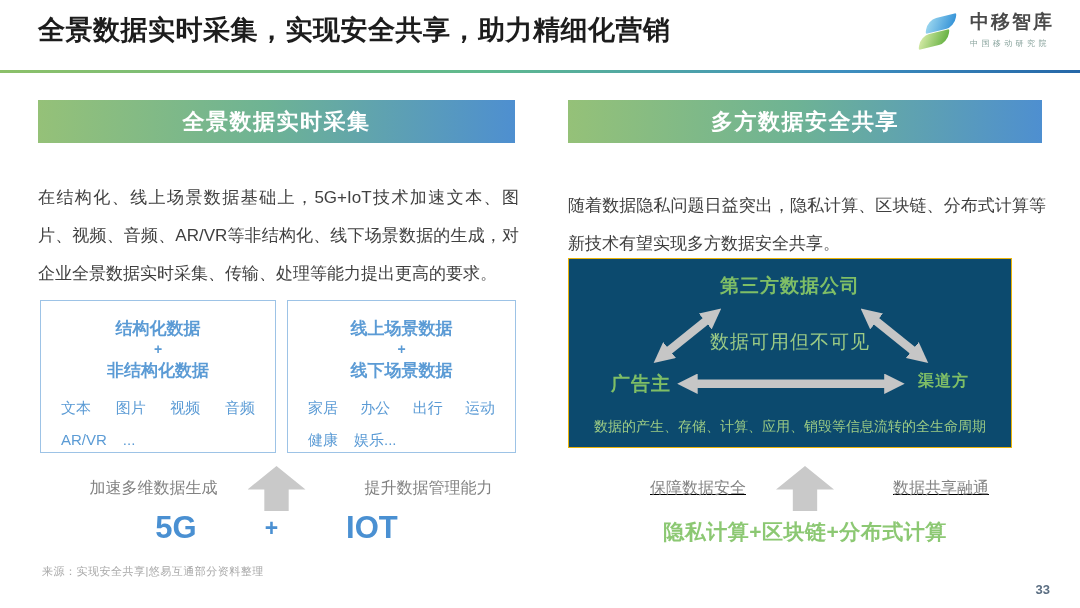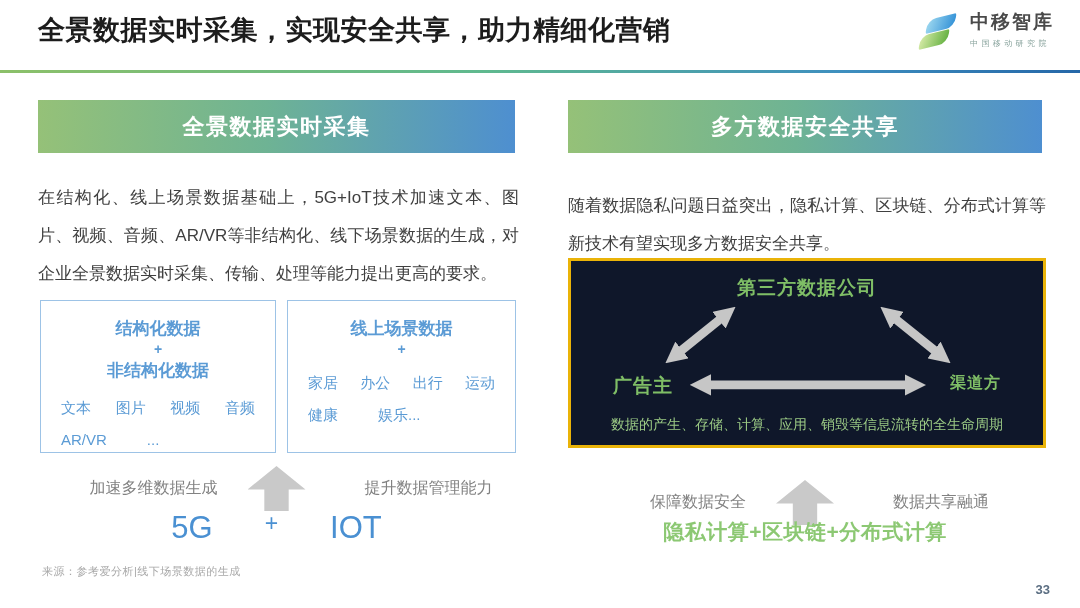--- a/index.html
+++ b/index.html
@@ -18,61 +18,61 @@
   .leaf-blue{top:8px;left:11px;background:linear-gradient(105deg,#9fd9f0,#2f8fd6);transform:rotate(-14deg) skewX(-22deg);}
   .leaf-green{top:24px;left:4px;background:linear-gradient(105deg,#d9ecaa,#5fae3c);transform:rotate(-14deg) skewX(-22deg);}
   .logo-name{font-size:19px;font-weight:bold;color:#4a4a4a;letter-spacing:2px;white-space:nowrap;}
   .logo-sub{font-size:8px;color:#8aa49e;letter-spacing:3.4px;margin-top:3px;white-space:nowrap;}
   .title-rule{
     position:absolute;left:0;top:70px;width:1080px;height:3px;
     background:linear-gradient(90deg,#8cc069 0%,#5fb98f 45%,#3e8fbf 78%,#2567a8 100%);
   }
   
   .banner{
-    position:absolute;top:100px;height:53px;
+    position:absolute;top:100px;height:43px;
     display:flex;align-items:center;justify-content:center;
     color:#ffffff;font-size:22px;font-weight:bold;letter-spacing:1.5px;
     background:linear-gradient(90deg,#95c178 0%,#6eb394 48%,#4e8fd0 100%);
   }
   .banner.lft{left:38px;width:477px;}
   .banner.rgt{left:568px;width:474px;}
   
   .para{position:absolute;font-size:17px;color:#404040;line-height:38px;text-align:justify;}
   .para.lft{left:38px;top:162px;width:481px;}
   .para.rgt{left:568px;top:170px;width:478px;}
   
   .data-box{position:absolute;top:300px;height:153px;border:1px solid #9dc3e6;box-sizing:border-box;background:#fff;}
   .data-box.b1{left:40px;width:236px;}
   .data-box.b2{left:287px;width:229px;}
   .box-title{text-align:center;margin-top:15px;color:#5b9bd5;font-weight:bold;font-size:17px;line-height:25px;}
   .box-plus{font-size:14px;line-height:17px;}
   .box-items{display:flex;justify-content:space-between;padding:0 20px;color:#5b9bd5;font-size:15px;margin-top:16px;}
-  .box-items.second{justify-content:flex-start;gap:40px;margin-top:13px;}
+  .box-items.second{justify-content:flex-start;gap:16px;margin-top:13px;}
   
   .arrow-row{position:absolute;display:flex;align-items:center;justify-content:center;gap:30px;}
   .arrow-row.lft{left:38px;top:466px;width:477px;}
-  .arrow-row.rgt{left:568px;top:480px;width:474px;}
+  .arrow-row.rgt{left:568px;top:466px;width:474px;text-decoration:underline;}
   .cap{font-size:16px;color:#828282;white-space:nowrap;margin-left:29px;}
   .block-arrow{
     width:58px;height:45px;background:#c9c9c9;
     clip-path:polygon(50% 0,100% 52%,71% 52%,71% 100%,29% 100%,29% 52%,0 52%);
   }
   
   .tech-blue{
     position:absolute;left:38px;top:510px;width:477px;
-    display:flex;justify-content:center;align-items:flex-start;gap:52px;
-    font-size:31px;font-weight:normal;color:#4a90d2;
+    display:flex;justify-content:center;align-items:center;gap:68px;
+    font-size:31px;font-weight:bold;color:#4a90d2;
   }
   .tech-blue .tplus{font-size:23px;}
   .tech-green{
     position:absolute;left:568px;top:518px;width:474px;text-align:center;
     font-size:21px;font-weight:bold;color:#8cc873;letter-spacing:.5px;
   }
   
-  .diagram{position:absolute;left:568px;top:258px;width:478px;height:190px;border:3px solid #eab308;box-sizing:border-box;background:#0f172a;}
+  .diagram{position:absolute;left:568px;top:258px;width:444px;height:190px;border:1px solid #eab308;box-sizing:border-box;background:#0c4a6e;}
   .diagram svg{position:absolute;left:0;top:0;width:100%;height:100%;}
   .d-top{position:absolute;top:14px;left:0;width:100%;text-align:center;color:#7fbe66;font-weight:bold;font-size:19px;letter-spacing:1px;}
   .d-center{position:absolute;top:70px;left:0;width:100%;text-align:center;color:#9ccb85;font-size:19px;letter-spacing:1px;}
   .d-left{position:absolute;left:42px;top:112px;color:#7fbe66;font-weight:bold;font-size:19px;letter-spacing:1px;}
   .d-right{position:absolute;right:42px;top:112px;color:#7fbe66;font-weight:bold;font-size:16px;letter-spacing:1px;}
   .d-bottom{position:absolute;bottom:11px;left:0;width:100%;text-align:center;color:#9ccb85;font-size:14px;}
   
   .source{position:absolute;left:42px;top:564px;font-size:11px;color:#a8a8a8;letter-spacing:.5px;}
   .page-num{position:absolute;right:30px;top:582px;font-size:13px;font-weight:bold;color:#5b6e82;}
 </style>
@@ -113,20 +113,21 @@
   <div class="box-items second">
     <span>AR/VR</span>
     <span>...</span>
   </div>
 </div>
 
 <div class="data-box b2">
   <div class="box-title">
     <div>线上场景数据</div>
     <div class="box-plus">+</div>
+    <div>线下场景数据</div>
   </div>
   <div class="box-items">
     <span>家居</span>
     <span>办公</span>
     <span>出行</span>
     <span>运动</span>
   </div>
   <div class="box-items second">
     <span>健康</span>
     <span>娱乐...</span>
@@ -138,38 +139,39 @@
   <span class="block-arrow"></span>
   <span class="cap">提升数据管理能力</span>
 </div>
 
 <div class="tech-blue">
   <span>5G</span>
   <span class="tplus">+</span>
   <span>IOT</span>
 </div>
 
-<div class="source">来源：参考爱分析|线下场景数据的生成</div>
+<div class="source">来源：实现安全共享|悠易互通部分资料整理</div>
 
 <div class="banner rgt">多方数据安全共享</div>
 
 <p class="para rgt">随着数据隐私问题日益突出，隐私计算、区块链、分布式计算等新技术有望实现多方数据安全共享。</p>
 
 <div class="diagram">
   <svg viewBox="0 0 474 190">
     <defs>
       <marker id="ah" markerUnits="userSpaceOnUse" markerWidth="22" markerHeight="22" refX="5" refY="11" orient="auto-start-reverse">
         <path d="M0,0 L22,11 L0,22 Z" fill="#c6c6c6"></path>
       </marker>
     </defs>
     <line x1="104" y1="95" x2="150" y2="58" stroke="#c6c6c6" stroke-width="9" marker-start="url(#ah)" marker-end="url(#ah)"></line>
     <line x1="326" y1="58" x2="372" y2="95" stroke="#c6c6c6" stroke-width="9" marker-start="url(#ah)" marker-end="url(#ah)"></line>
     <line x1="133" y1="128" x2="343" y2="128" stroke="#c6c6c6" stroke-width="9" marker-start="url(#ah)" marker-end="url(#ah)"></line>
   </svg>
   <div class="d-top">第三方数据公司</div>
+  <div class="d-center">数据可用但不可见</div>
   <div class="d-left">广告主</div>
   <div class="d-right">渠道方</div>
   <div class="d-bottom">数据的产生、存储、计算、应用、销毁等信息流转的全生命周期</div>
 </div>
 
 <div class="arrow-row rgt">
   <span class="cap">保障数据安全</span>
   <span class="block-arrow"></span>
   <span class="cap">数据共享融通</span>
 </div>

